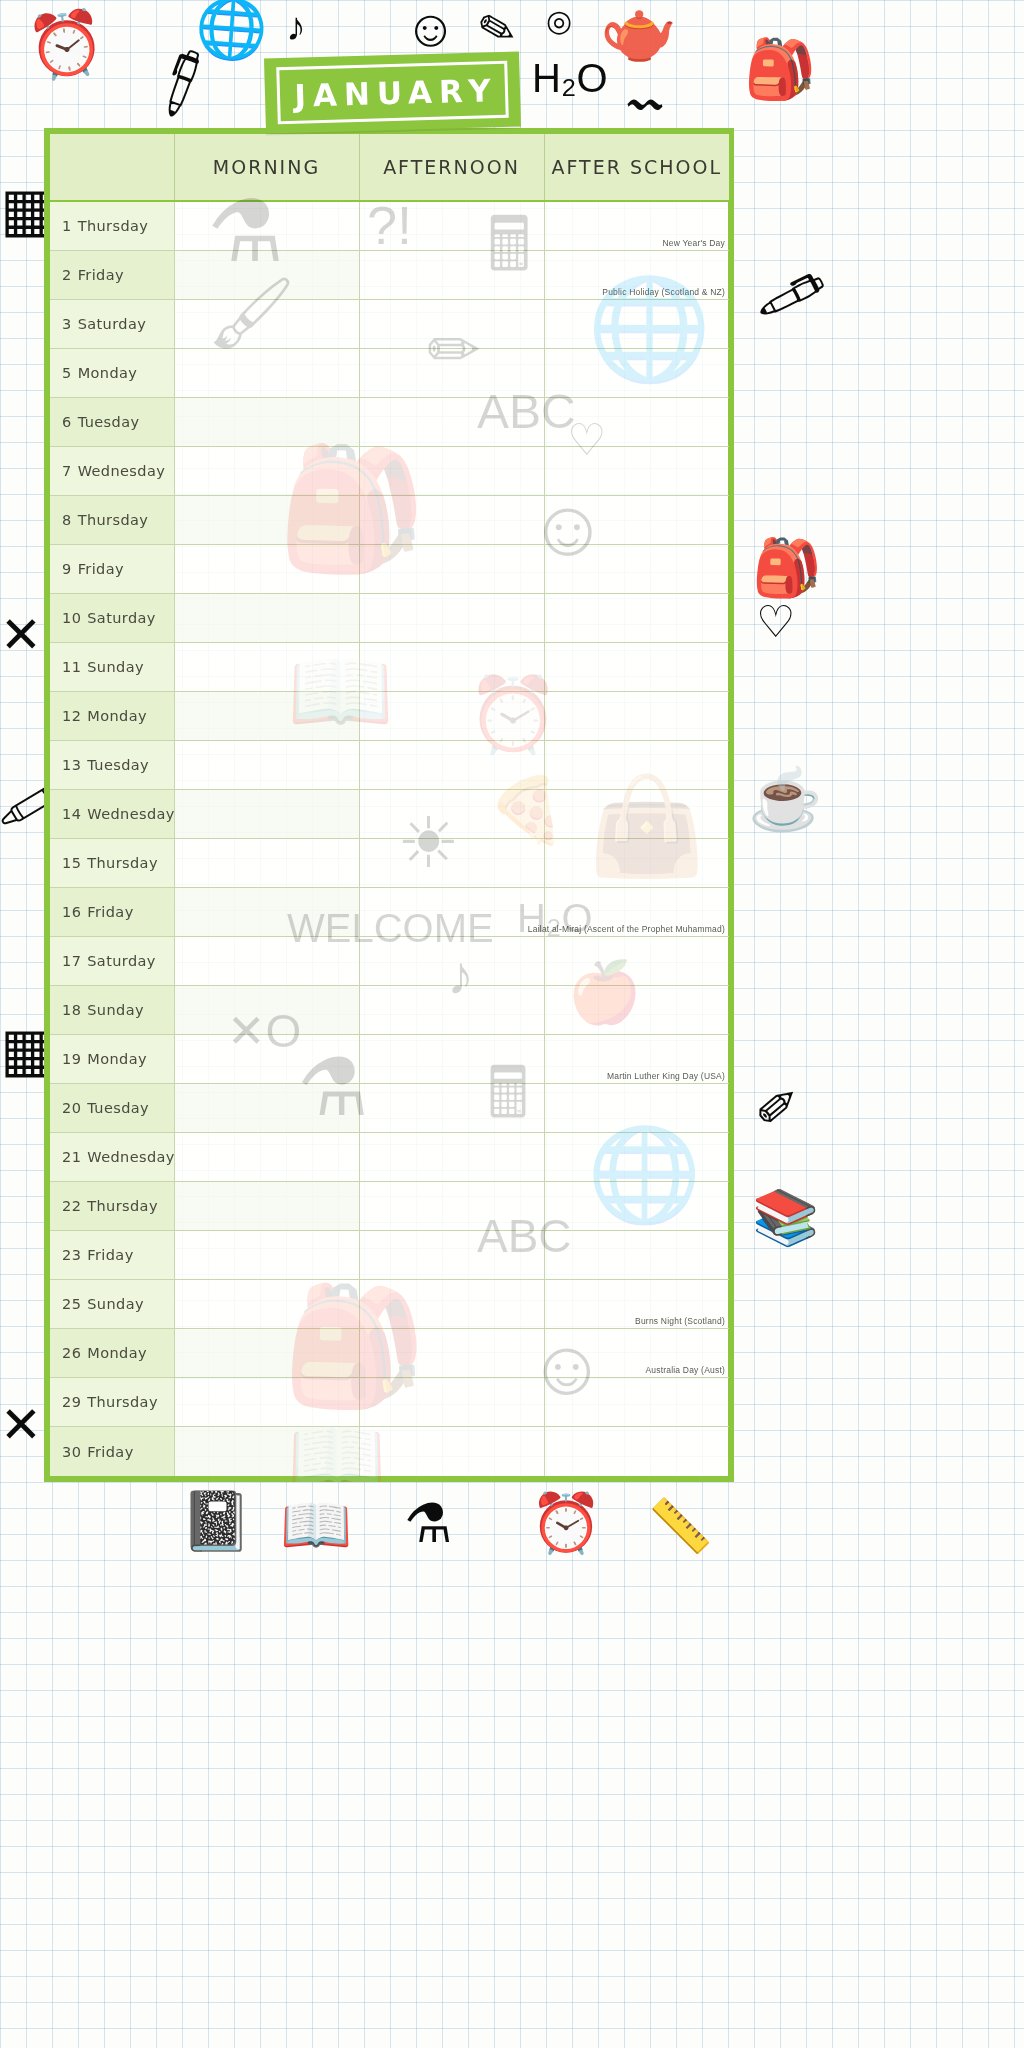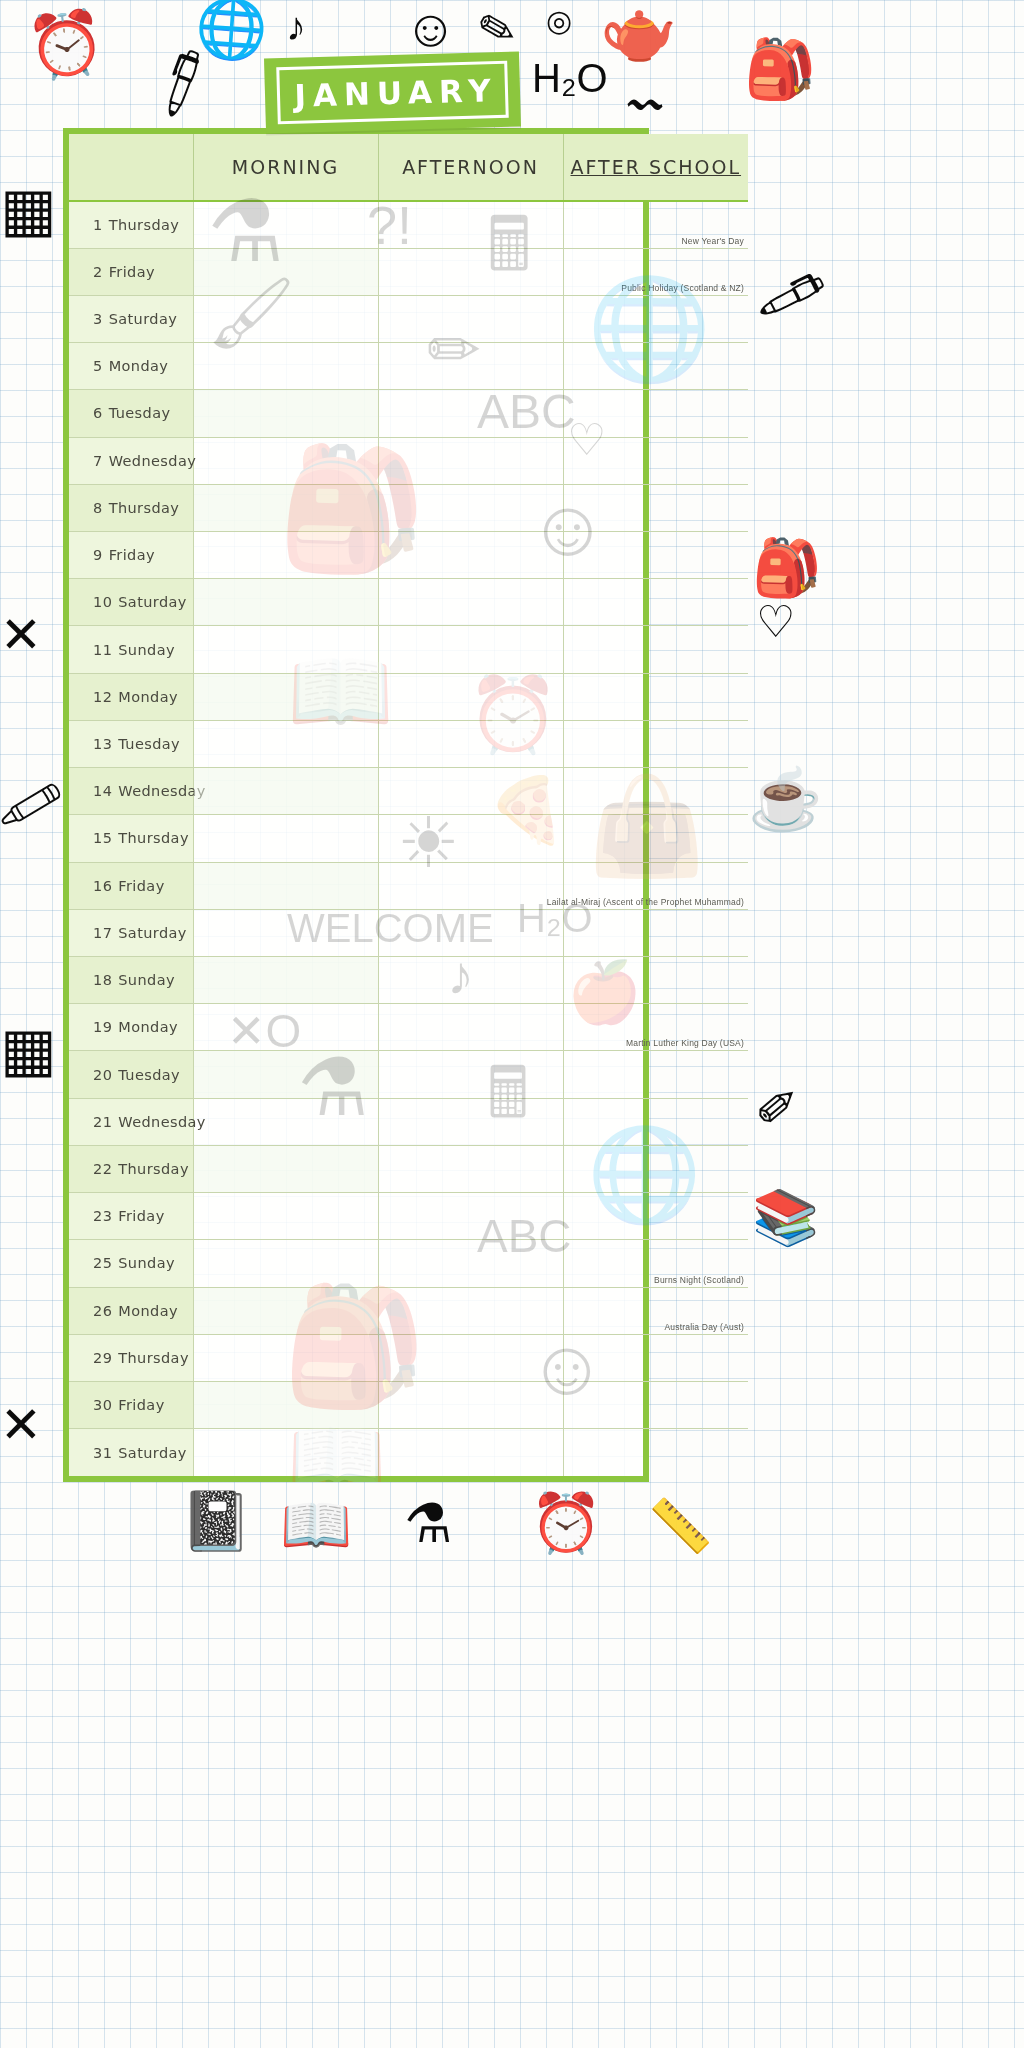--- a/index.html
+++ b/index.html
@@ -64,23 +64,23 @@
     font-family: "DejaVu Sans", sans-serif;
     font-size: 31px;
     letter-spacing: 7px;
     font-weight: bold;
     text-indent: 7px;
   }
 
   
   .planner {
     position: absolute;
-    left: 63px;
+    left: 44px;
     top: 128px;
-    width: 586px;
+    width: 690px;
     height: 1354px;
     border: 6px solid #8cc63e;
     background: rgba(255,255,255,0.80);
     box-sizing: border-box;
     z-index: 5;
   }
 
   table.grid {
     width: 100%;
     height: 100%;
@@ -97,36 +97,36 @@
     border-bottom: 2px solid #8cc63e;
     font-family: "DejaVu Sans", sans-serif;
     font-weight: normal;
     font-size: 19px;
     letter-spacing: 2px;
     color: #3a3a32;
     text-align: center;
     vertical-align: middle;
   }
   thead th.corner { background: #e2efc6; }
-  thead th:last-child { border-right: none; text-decoration: underline; }
+  thead th:last-child { border-right: none; }
 
   tbody tr { height: 41.6px; }
   tbody td {
     border-top: 1px solid #c8d6ad;
     border-right: 1px solid #c8d6ad;
     vertical-align: middle;
     position: relative;
     background: transparent;
   }
   tbody td:last-child { border-right: none; }
   tbody tr:first-child td { border-top: none; }
 
   td.daycell {
     background: #eef6dd;
-    padding-left: 24px;
+    padding-left: 12px;
     font-family: "DejaVu Sans", sans-serif;
     font-size: 14.5px;
     color: #4a4a40;
     white-space: nowrap;
     letter-spacing: 0.4px;
   }
   tr.alt td.daycell { background: #e6f1cf; }
   td.daycell .dnum { margin-right: 6px; }
 
   td.slot { }
@@ -410,23 +410,17 @@
             <td class="slot"></td>
             <td class="slot"></td>
             <td class="slot"></td>
           </tr>
           <tr class="alt">
             <td class="daycell"><span class="dnum">30</span><span>Friday</span></td>
             <td class="slot shade"></td>
             <td class="slot"></td>
             <td class="slot"></td>
           </tr>
-          <tr>
-            <td class="daycell"><span class="dnum">31</span><span>Saturday</span></td>
-            <td class="slot"></td>
-            <td class="slot"></td>
-            <td class="slot"></td>
-          </tr>
         </tbody>
     </table>
   </div>
 
 </div>
 
 </body></html>

